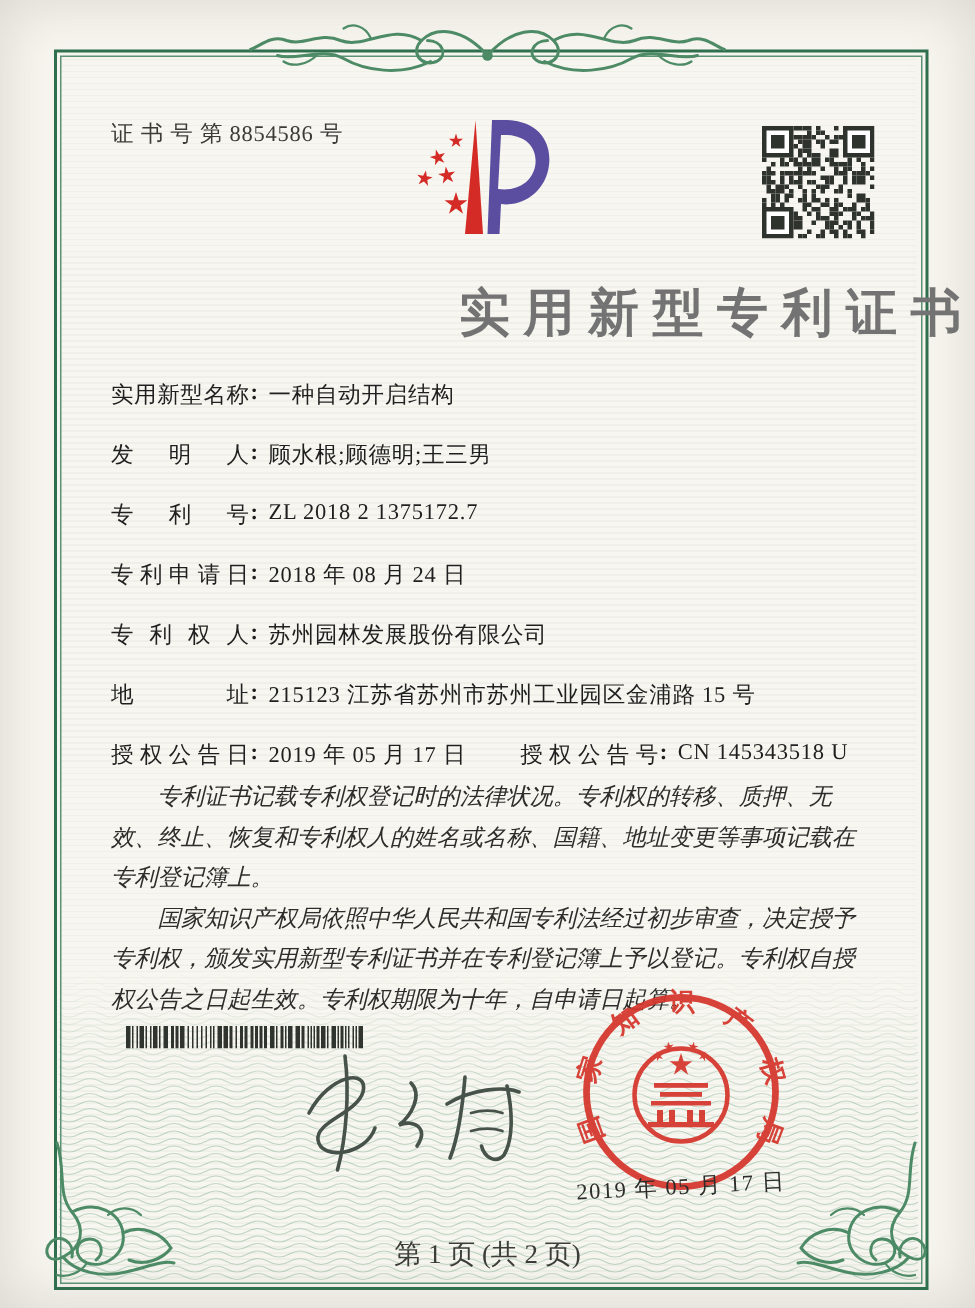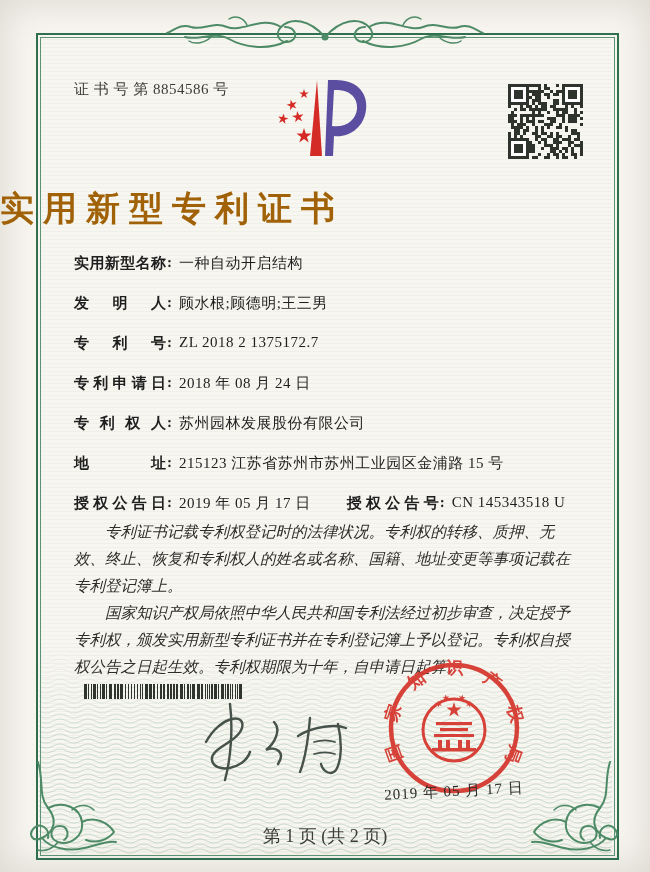--- a/index.html
+++ b/index.html
@@ -11,25 +11,25 @@
   .frame-inner{position:absolute;inset:2px;border:1px solid #5a9273;}
   
   .inner-pattern{position:absolute;left:40px;top:37px;width:571px;height:815px;pointer-events:none;
     background:repeating-linear-gradient(0deg, rgba(120,170,140,.07) 0 1px, transparent 1px 4px);}
   .waves{position:absolute;left:39px;top:644px;width:573px;height:210px;pointer-events:none;
     -webkit-mask-image:linear-gradient(180deg,transparent,#000 45%);
     mask-image:linear-gradient(180deg,transparent,#000 45%);}
   .cert-no{position:absolute;left:74px;top:80px;font-size:15px;color:#3b3b38;letter-spacing:.5px;}
   .logo{position:absolute;left:258px;top:74px;}
   .qr{position:absolute;left:508px;top:84px;}
-  .title{position:absolute;left:0;right:0;top:186px;text-align:left;font-size:34px;
-         font-weight:700;letter-spacing:9px;color:#a16207;}
+  .title{position:absolute;left:0;right:0;top:186px;text-align:right;font-size:34px;
+         font-weight:700;letter-spacing:9px;color:#737373;}
   .fields{position:absolute;left:74px;top:254px;width:510px;font-size:15px;color:#1f1f1f;}
   .row{display:flex;align-items:flex-start;height:40px;}
-  .row .lbl{width:92px;text-align:justify;text-align-last:justify;font-weight:700;flex:none;}
+  .row .lbl{width:92px;text-align:justify;text-align-last:justify;font-weight:400;flex:none;}
   .row .colon{margin:0 7px 0 1px;font-weight:600;}
   .row .val{letter-spacing:.5px;white-space:nowrap;}
   .pair{display:flex;}
   .pair2{margin-left:36px;}
   .body-text{position:absolute;left:74px;top:518px;width:504px;font-size:15.5px;line-height:27px;
              font-style:italic;color:#2e2d2b;}
   .body-text p{margin:0;text-indent:2em;}
   .barcode{position:absolute;left:84px;top:684px;}
   .director{position:absolute;left:88px;top:722px;font-size:15.5px;line-height:28px;color:#33332f;}
   .signature{position:absolute;left:190px;top:698px;}

